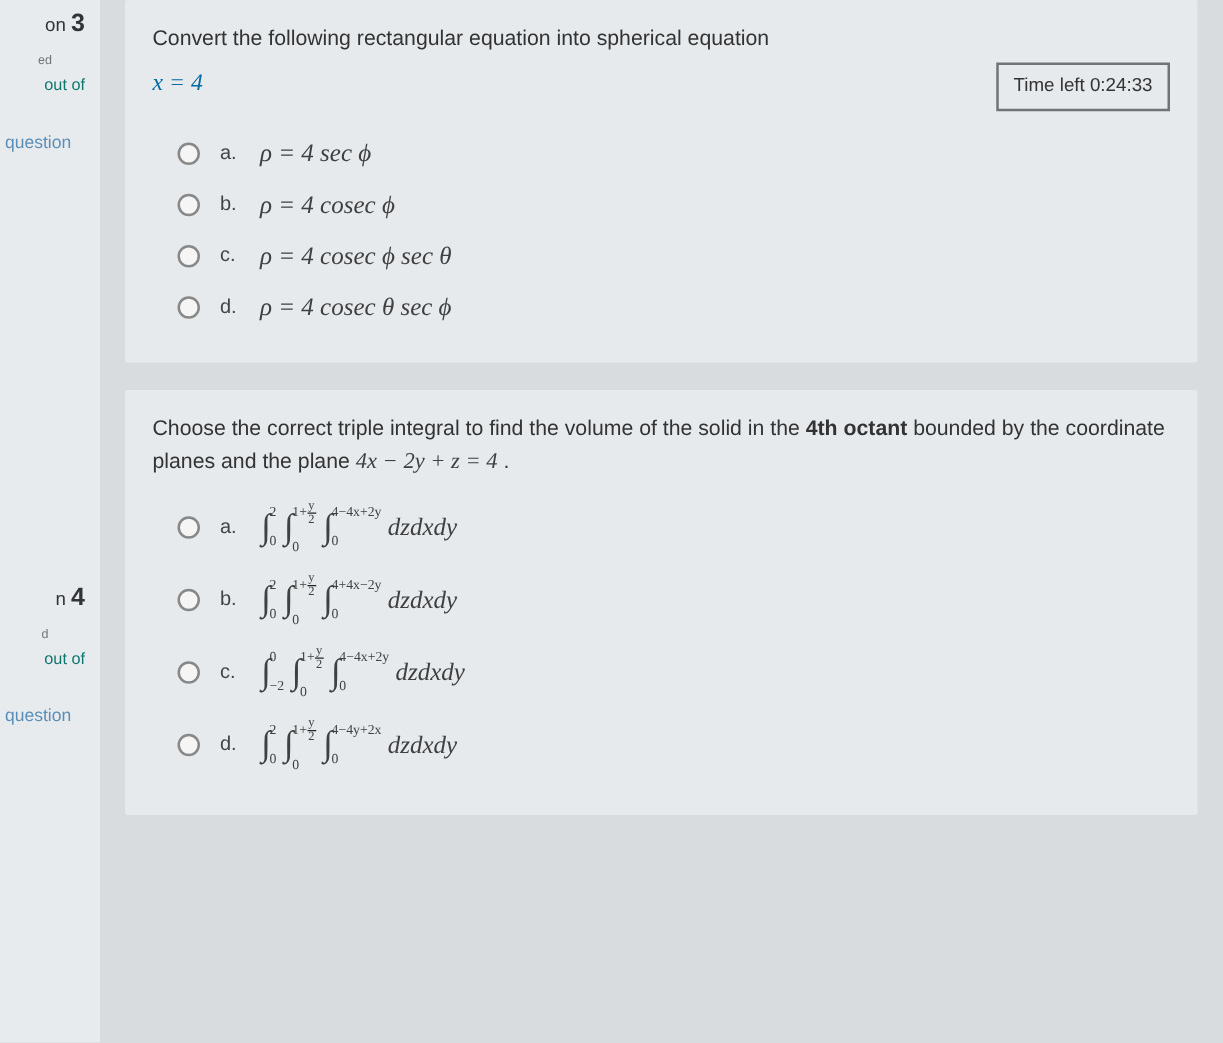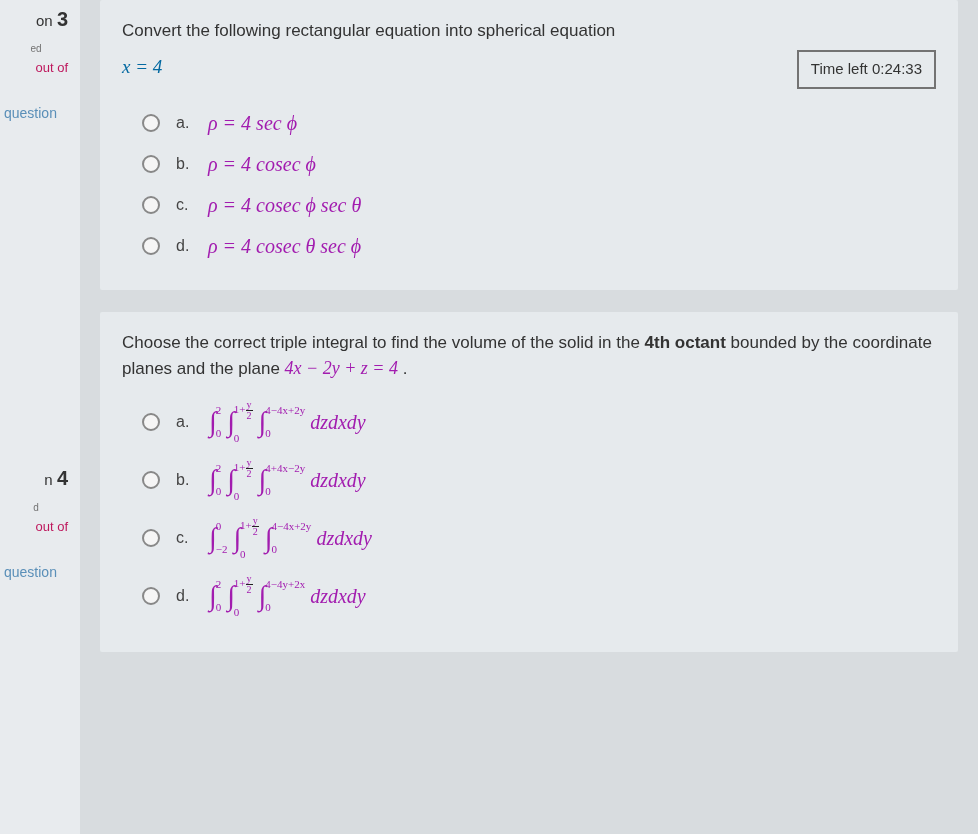--- a/index.html
+++ b/index.html
@@ -36,21 +36,21 @@
       font-weight: bold;
     }
     .status-text {
       color: #737373;
       font-size: 10px;
       text-align: center;
       padding-right: 8px;
       margin-bottom: 6px;
     }
     .out-of {
-      color: #be185d;
+      color: #0f766e;
       font-size: 13px;
       text-align: right;
       padding-right: 8px;
       margin-bottom: 30px;
     }
     .flag-link {
       color: #5a8fb8;
       font-size: 14px;
       padding-right: 8px;
       cursor: pointer;
@@ -110,21 +110,21 @@
     }
     .opt-label {
       color: #444;
       font-size: 16px;
       margin-right: 14px;
       min-width: 18px;
     }
     .math {
       font-family: 'Times New Roman', serif;
       font-size: 20px;
-      color: #a21caf;
+      color: #404040;
       display: inline-flex;
       align-items: center;
     }
     .math i {
       font-style: italic;
     }
     .int-group {
       display: inline-flex;
       align-items: center;
       margin-right: 2px;

